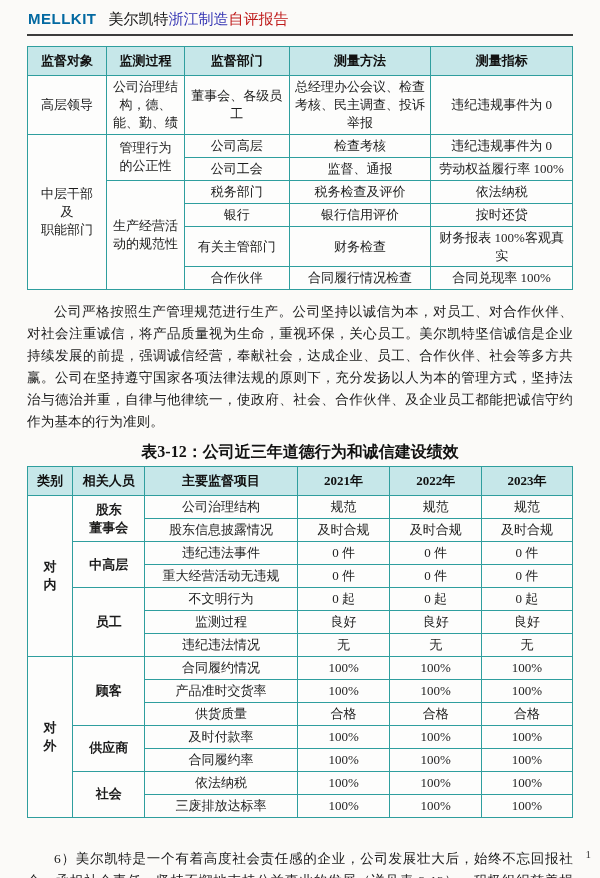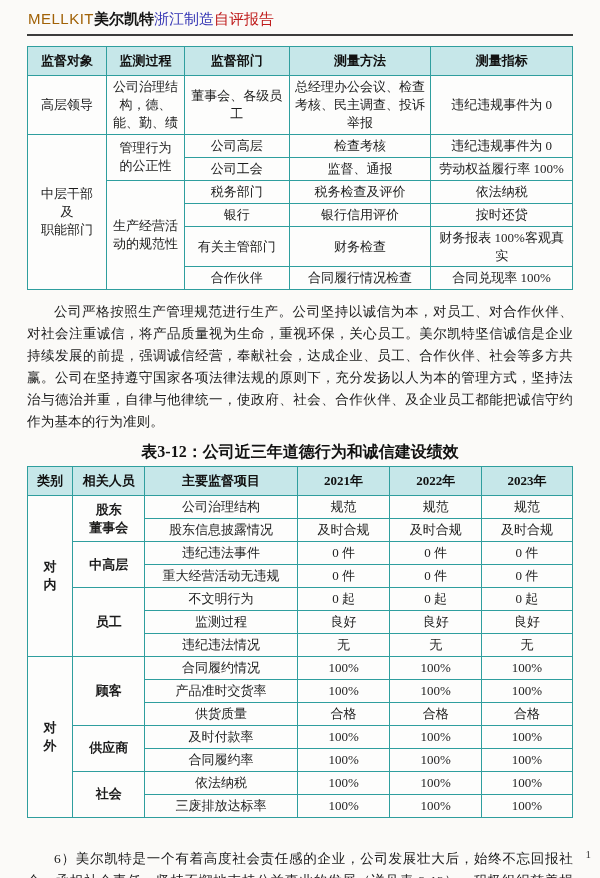--- a/index.html
+++ b/index.html
@@ -8,22 +8,22 @@
     background:#fbfaf8;
     font-family:"Liberation Serif", serif;
     color:#1c1c1c;
     position:relative;
     overflow:hidden;
   }
   .page { padding:8px 27px 0 27px; }
 
   
   .doc-header { font-size:15px; padding:2px 0 3px 1px; white-space:nowrap; }
-  .brand { color:#a16207; font-weight:normal; font-family:"Liberation Sans", sans-serif; letter-spacing:.5px; margin-right:0; }
-  .t-black { color:#141414;font-weight:bold; }
+  .brand { color:#0369a1; font-weight:bold; font-family:"Liberation Sans", sans-serif; letter-spacing:.5px; margin-right:12px; }
+  .t-black { color:#141414; }
   .t-blue  { color:#3636b4; }
   .t-red   { color:#bf1b1b; }
   .rule { border:0; border-top:2px solid #3c3c3c; margin:2px 0 10px 0; }
 
   
   table { border-collapse:collapse; width:100%; table-layout:fixed; background:#fdfdfc; }
   th, td { border:1px solid #2f9e9e; }
   table { border:1.5px solid #2f9e9e; }
   th { background:#c6e7e9; font-size:13px; padding:5px 2px; font-weight:bold; color:#111; }
   td { font-size:13px; text-align:center; vertical-align:middle; padding:2px 3px; line-height:1.38; }

